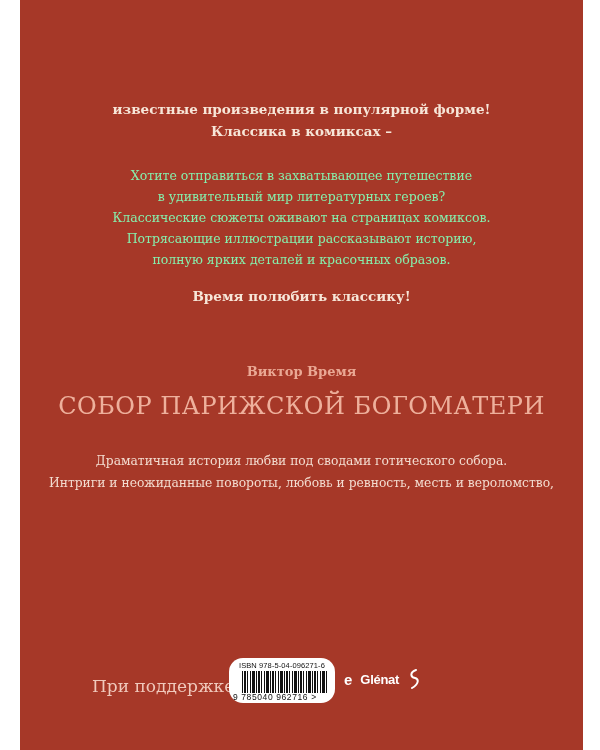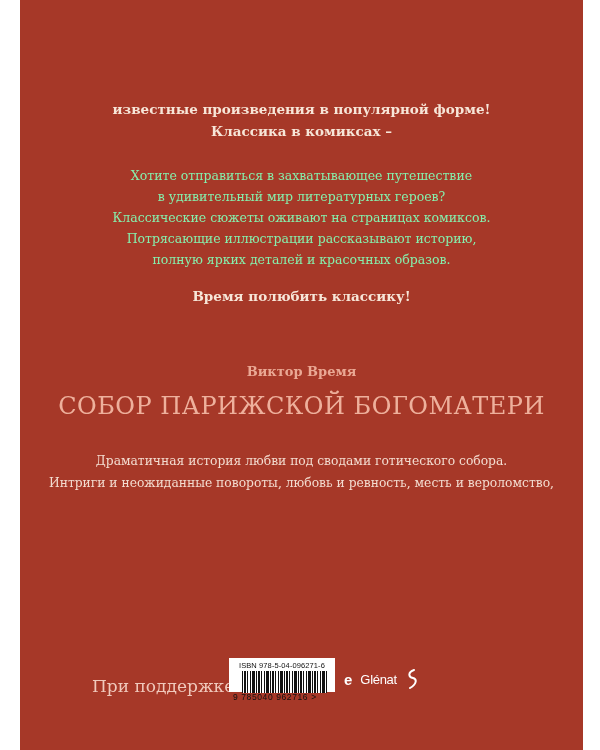--- a/index.html
+++ b/index.html
@@ -82,26 +82,27 @@
       left: 72px;
       top: 676px;
       font-size: 17px;
       color: #f0c9bc;
     }
     .barcode {
       position: absolute;
       left: 209px;
       top: 658px;
       width: 106px;
-      height: 34px;
+      height: 45px;
       background: #ffffff;
       box-sizing: border-box;
       padding: 3px 4px 0 4px;
       font-family: "Liberation Sans", "DejaVu Sans", sans-serif;
       color: #111;
+      border-radius: 14px;
     }
     .barcode .isbn {
       font-size: 7.5px;
       text-align: center;
       line-height: 9px;
       letter-spacing: 0.1px;
     }
     .barcode .bars {
       height: 22px;
       margin: 1px 4px 0 9px;
@@ -128,21 +129,21 @@
       gap: 8px;
       font-family: "Liberation Sans", "DejaVu Sans", sans-serif;
       color: #ffffff;
     }
     .logo-e {
       font-weight: bold;
       font-size: 15px;
       line-height: 15px;
     }
     .logo-glenat {
-      font-weight: normal;
+      font-weight: bold;
       font-size: 13px;
       letter-spacing: -0.3px;
     }
     .logo-swirl svg { display: block; }
   </style>
 </head>
 <body>
 
 <div class="cover">
 

